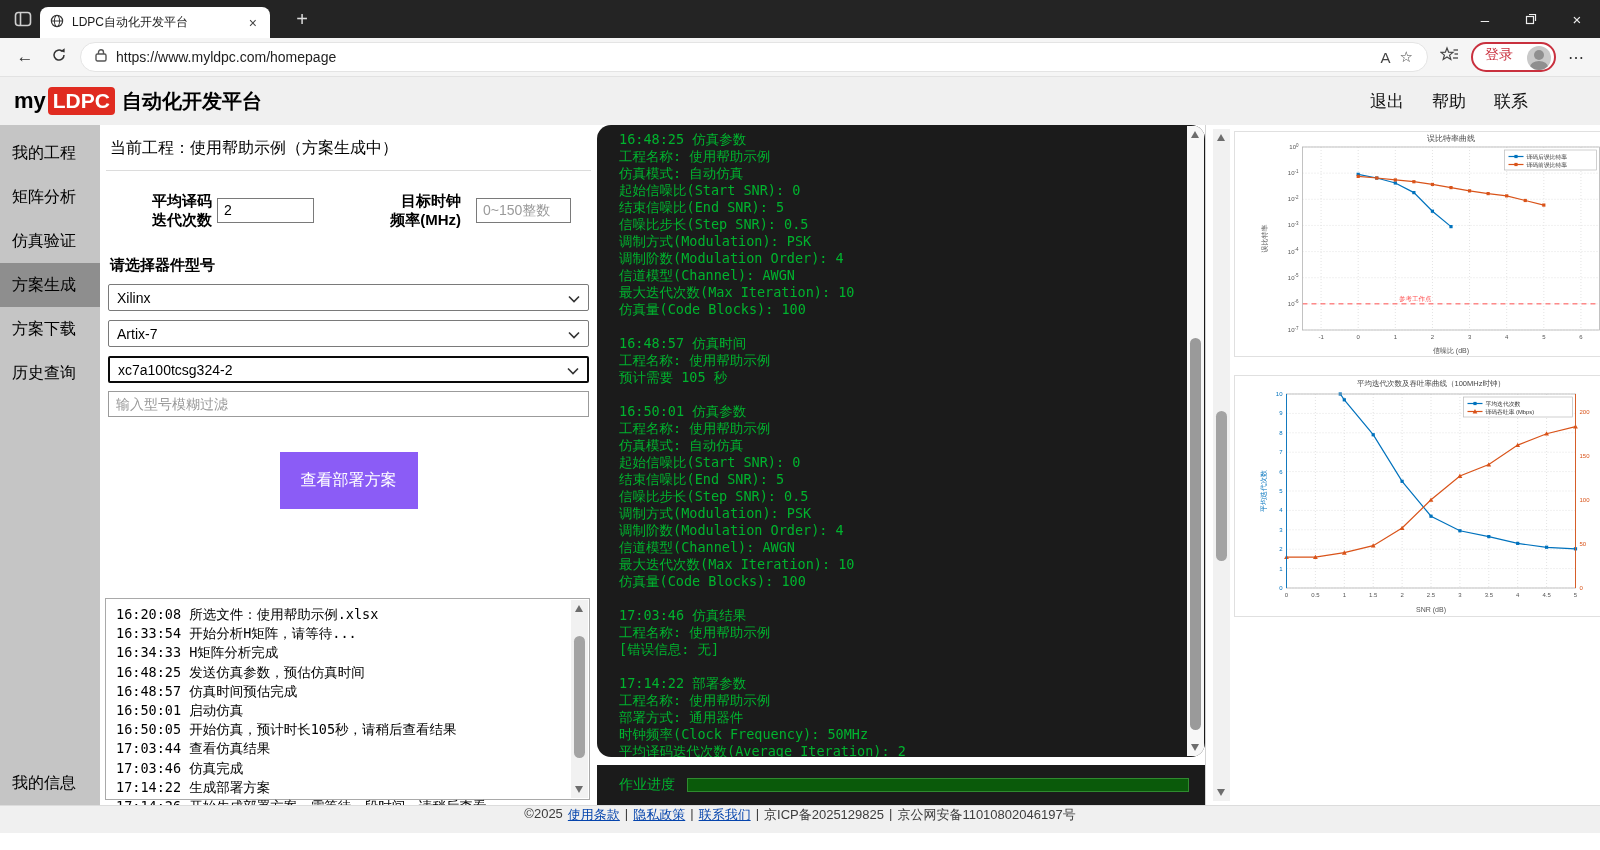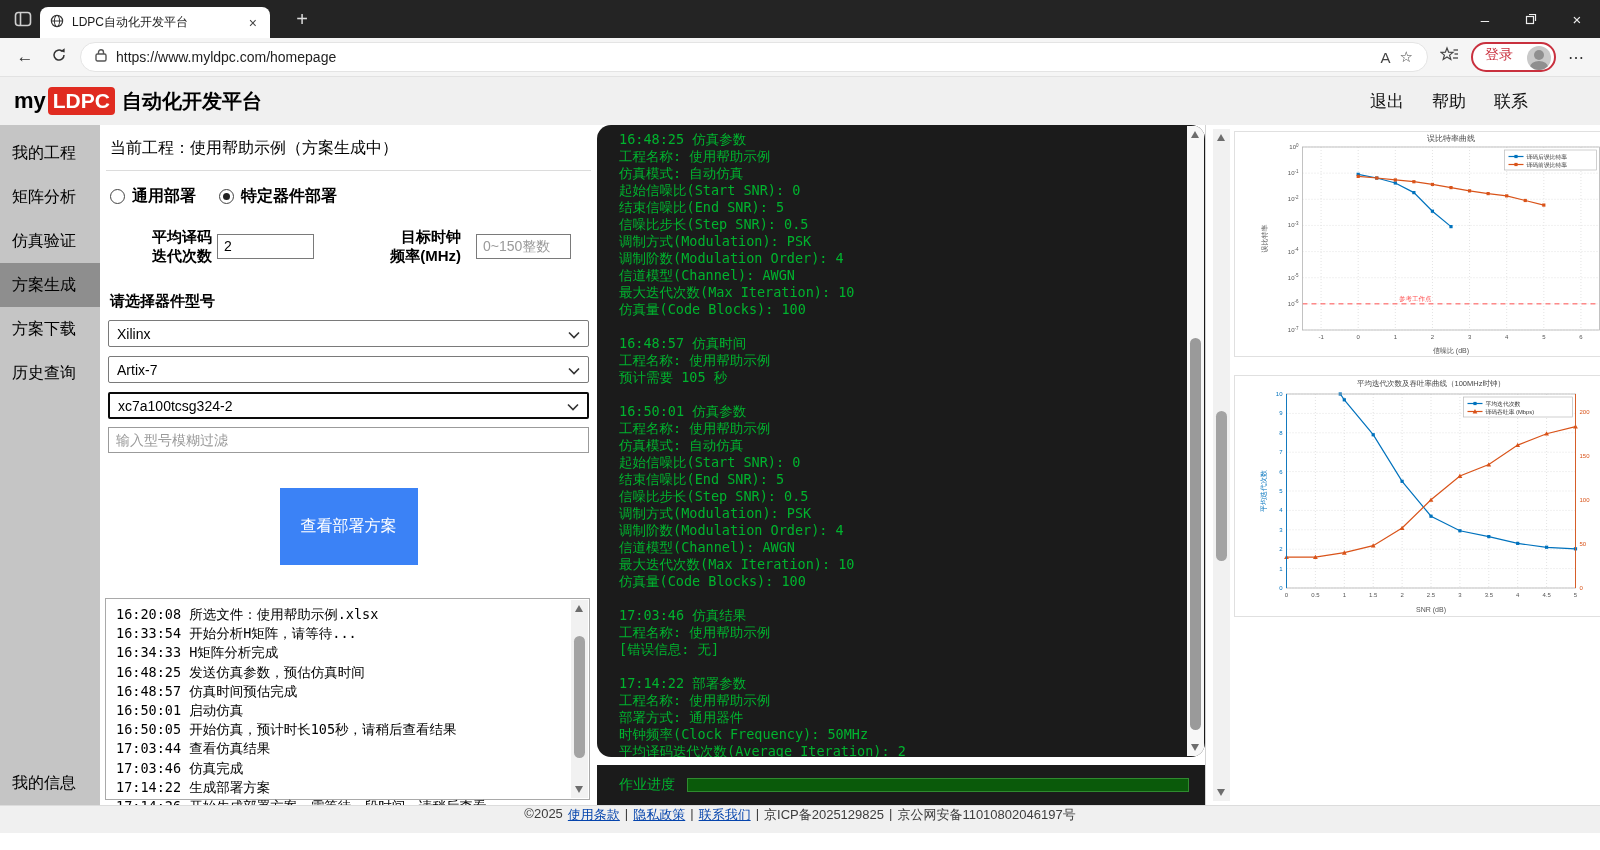--- a/index.html
+++ b/index.html
@@ -61,21 +61,21 @@
   .tinput::placeholder { color:#9a9a9a; }
   #avg-iter { width:97px; margin-left:5px; }
   #clock { width:95px; margin-left:15px; }
   .gap2 { width:69px; }
   .devlabel { margin:27px 0 0 2px; font-size:15px; font-weight:600; color:#000; }
   .select { margin-top:9px; height:27px; border:1px solid #7a7a7a; border-radius:2px; background:#fff; display:flex; align-items:center; padding:0 8px; font-size:14px; color:#000; position:relative; }
   .select.focused { border:2px solid #0a0a0a; }
   .select .chev { margin-left:auto; }
   .filterinput { margin-top:8px; width:100%; height:26px; border:1px solid #9b9b9b; font-size:14px; padding:0 7px; font-family:"Liberation Sans", sans-serif; }
   .filterinput::placeholder { color:#9a9a9a; }
-  .deploybtn { display:block; margin:35px auto 0; background:#3b82f6; color:#fff; border:none; font-size:16px; padding:28px 21px; font-family:Liberation Sans, sans-serif; cursor:pointer; }
+  .deploybtn { display:block; margin:35px auto 0; background:#8b5cf6; color:#fff; border:none; font-size:16px; padding:18px 21px; font-family:Liberation Sans, sans-serif; cursor:pointer; }
 
   .logbox { position:absolute; left:5px; right:7px; top:473px; height:202px; border:1px solid #a9a9a9; background:#fff; padding:6px 26px 6px 10px; }
   .logtext { font-family:"DejaVu Sans Mono", monospace; font-size:13.5px; line-height:19.2px; color:#000; white-space:pre; overflow:hidden; }
   .vscroll { position:absolute; background:#f1f1f1; width:17px; }
   .vscroll .thumb { position:absolute; left:3px; width:11px; background:#a3a3a3; border-radius:6px; }
   .tri-up,.tri-down { position:absolute; left:4px; width:0; height:0; border-left:4.5px solid transparent; border-right:4.5px solid transparent; }
   .tri-up { top:5px; border-bottom:7px solid #6d6d6d; }
   .tri-down { bottom:5px; border-top:7px solid #6d6d6d; }
   .log-scroll { right:1px; top:1px; bottom:1px; }
   .log-scroll .thumb { top:36px; height:122px; }
@@ -192,26 +192,20 @@
       <div class="side-item">仿真验证</div>
       <div class="side-item active">方案生成</div>
       <div class="side-item">方案下载</div>
       <div class="side-item">历史查询</div>
       <div class="side-bottom">我的信息</div>
     </div>
 
     <div class="formpanel">
       <div class="cur-project">当前工程：使用帮助示例（方案生成中）</div>
       <hr class="form-hr">
-      <div class="radiorow">
-        <span class="radio"></span>
-        <span class="radiolabel">通用部署</span>
-        <span class="radio checked" style="margin-left:10px;"></span>
-        <span class="radiolabel">特定器件部署</span>
-      </div>
       <div class="fieldsrow">
         <div class="fldlabel w1">
           <div>平均译码</div>
           <div>迭代次数</div>
         </div>
         <input id="avg-iter" class="tinput" value="2" style="">
         <div class="gap2"></div>
         <div class="fldlabel w2">
           <div>目标时钟</div>
           <div>频率(MHz)</div>

